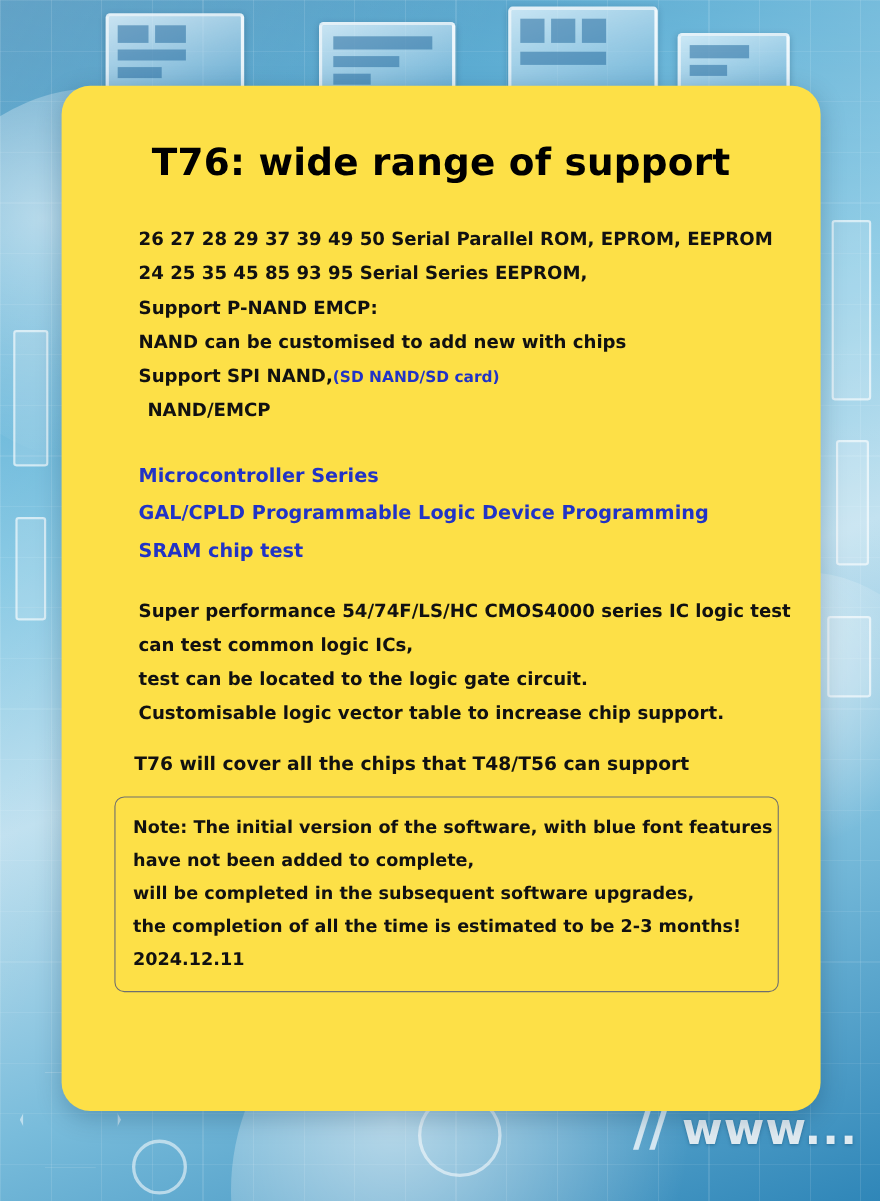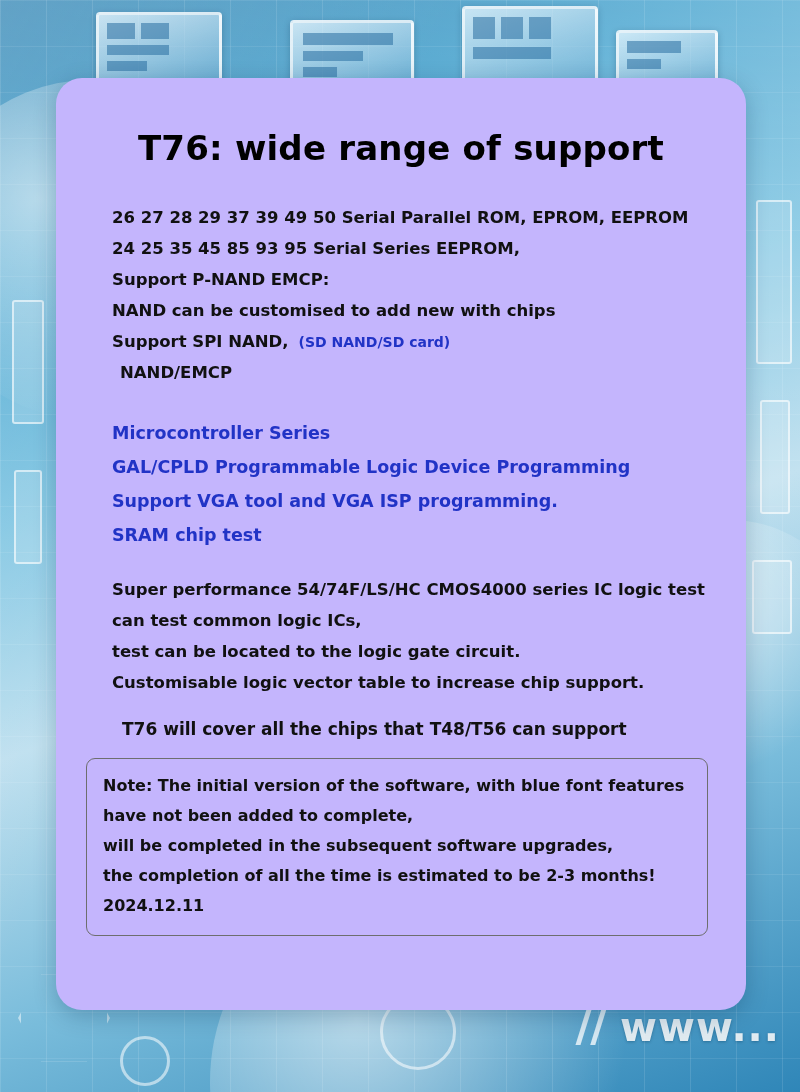--- a/index.html
+++ b/index.html
@@ -98,51 +98,50 @@
     letter-spacing: -2px;
   }
 
   
   .card {
     position: absolute;
     left: 56px;
     top: 78px;
     width: 690px;
     height: 932px;
-    background: #c4b5fd;
+    background: #fde047;
     border-radius: 26px;
     box-shadow: 0 6px 22px rgba(0,40,70,.25);
     box-sizing: border-box;
     padding: 28px 30px 20px 30px;
   }
 
   .title {
     text-align: center;
     font: 700 34px "DejaVu Sans", sans-serif;
     color: #000;
     margin: 22px 0 34px 0;
     letter-spacing: .2px;
   }
 
   .block {
-    margin: 0 0 0 26px;
+    margin: 0 0 0 40px;
   }
   .line {
     font: 700 16.5px "DejaVu Sans", sans-serif;
     color: #111;
     line-height: 31px;
     white-space: nowrap;
   }
   .line.indent {
     padding-left: 8px;
   }
   .line-inline {
     display: flex;
     align-items: baseline;
-    gap: 10px;
     line-height: 31px;
   }
   .note-blue {
     font: 700 14px "DejaVu Sans", sans-serif;
     color: #2133c6;
   }
 
   .section-gap-1 { height: 28px; }
   .section-gap-2 { height: 22px; }
   .section-gap-3 { height: 16px; }
@@ -154,21 +153,21 @@
   }
 
   .cover-line {
     font: 700 17px "DejaVu Sans", sans-serif;
     color: #111;
     margin: 0 0 4px 36px;
     line-height: 30px;
   }
 
   .note-box {
-    margin: 14px 8px 0 0;
+    margin: 14px 8px 0 18px;
     border: 1.6px solid #6e6e6e;
     border-radius: 9px;
     padding: 12px 16px 14px 16px;
   }
   .note-line {
     font: 700 16px "DejaVu Sans", sans-serif;
     color: #111;
     line-height: 30px;
     white-space: nowrap;
   }
@@ -235,21 +234,20 @@
       </div>
 
       <div class="line indent">NAND/EMCP</div>
     </div>
 
     <div class="section-gap-1"></div>
 
     <div class="block">
       <div class="line blue-head">Microcontroller Series</div>
       <div class="line blue-head">GAL/CPLD Programmable Logic Device Programming</div>
-      <div class="line blue-head">Support VGA tool and VGA ISP programming.</div>
       <div class="line blue-head">SRAM chip test</div>
     </div>
 
     <div class="section-gap-2"></div>
 
     <div class="block">
       <div class="line">Super performance 54/74F/LS/HC CMOS4000 series IC logic test</div>
       <div class="line">can test common logic ICs,</div>
       <div class="line">test can be located to the logic gate circuit.</div>
       <div class="line">Customisable logic vector table to increase chip support.</div>

